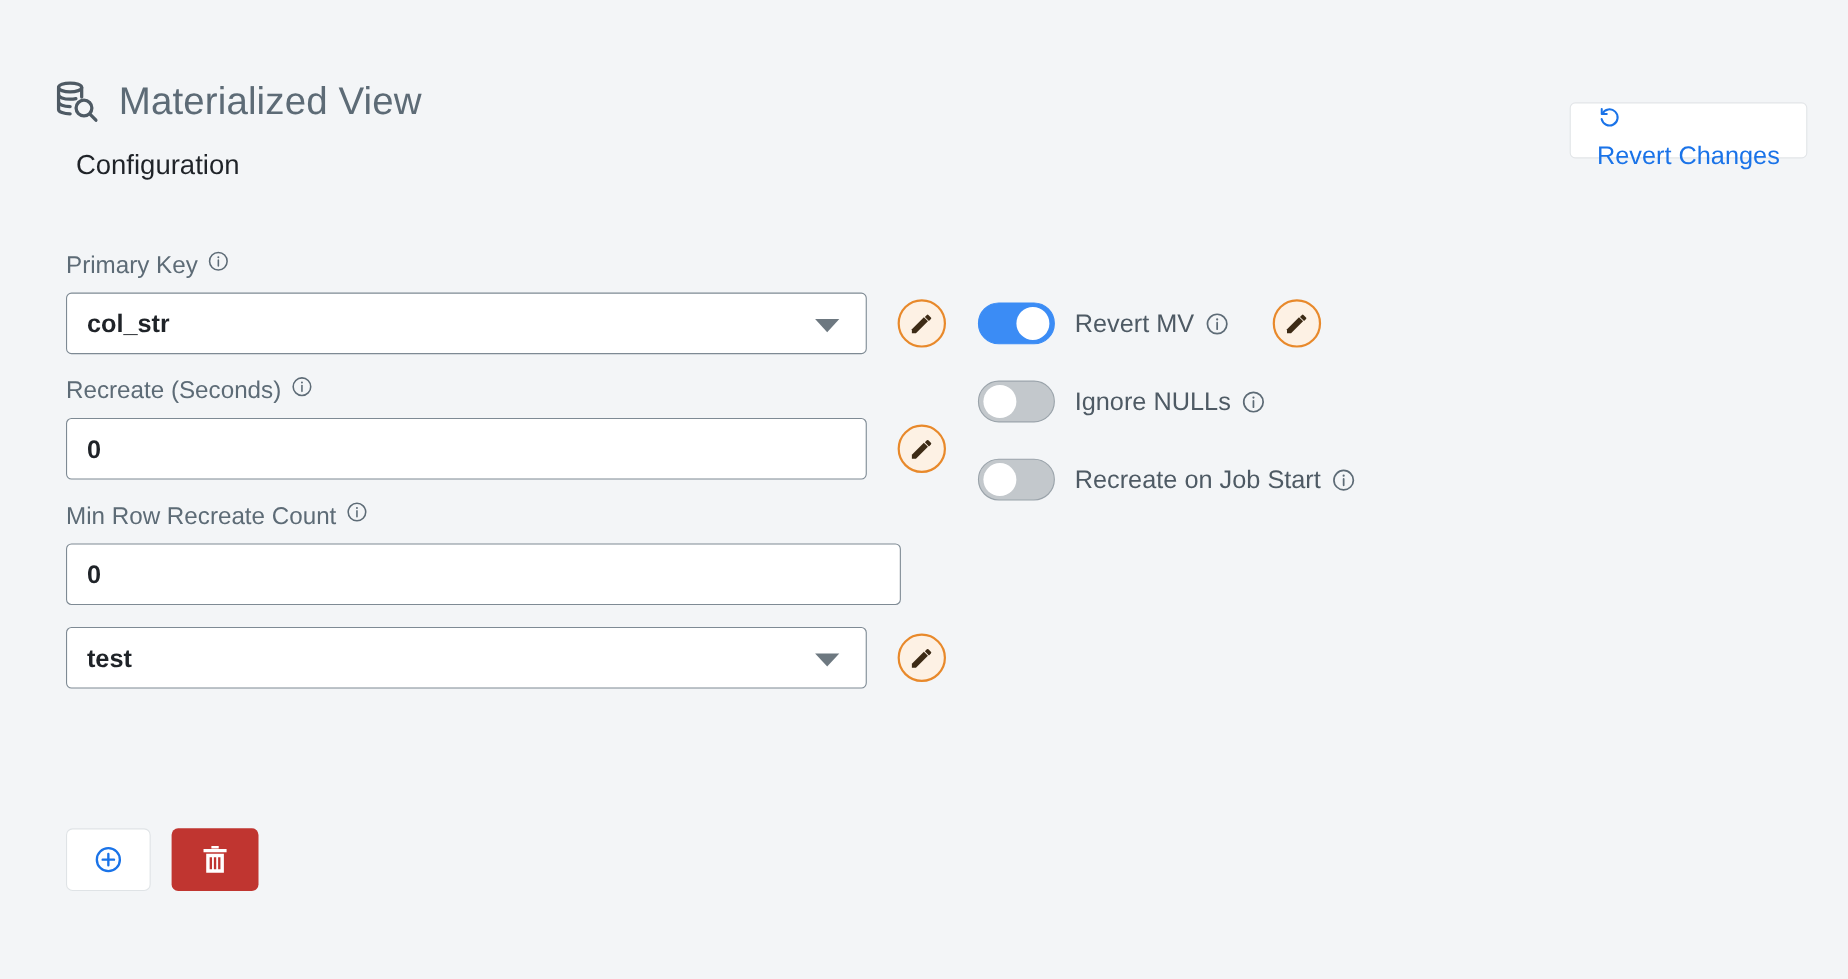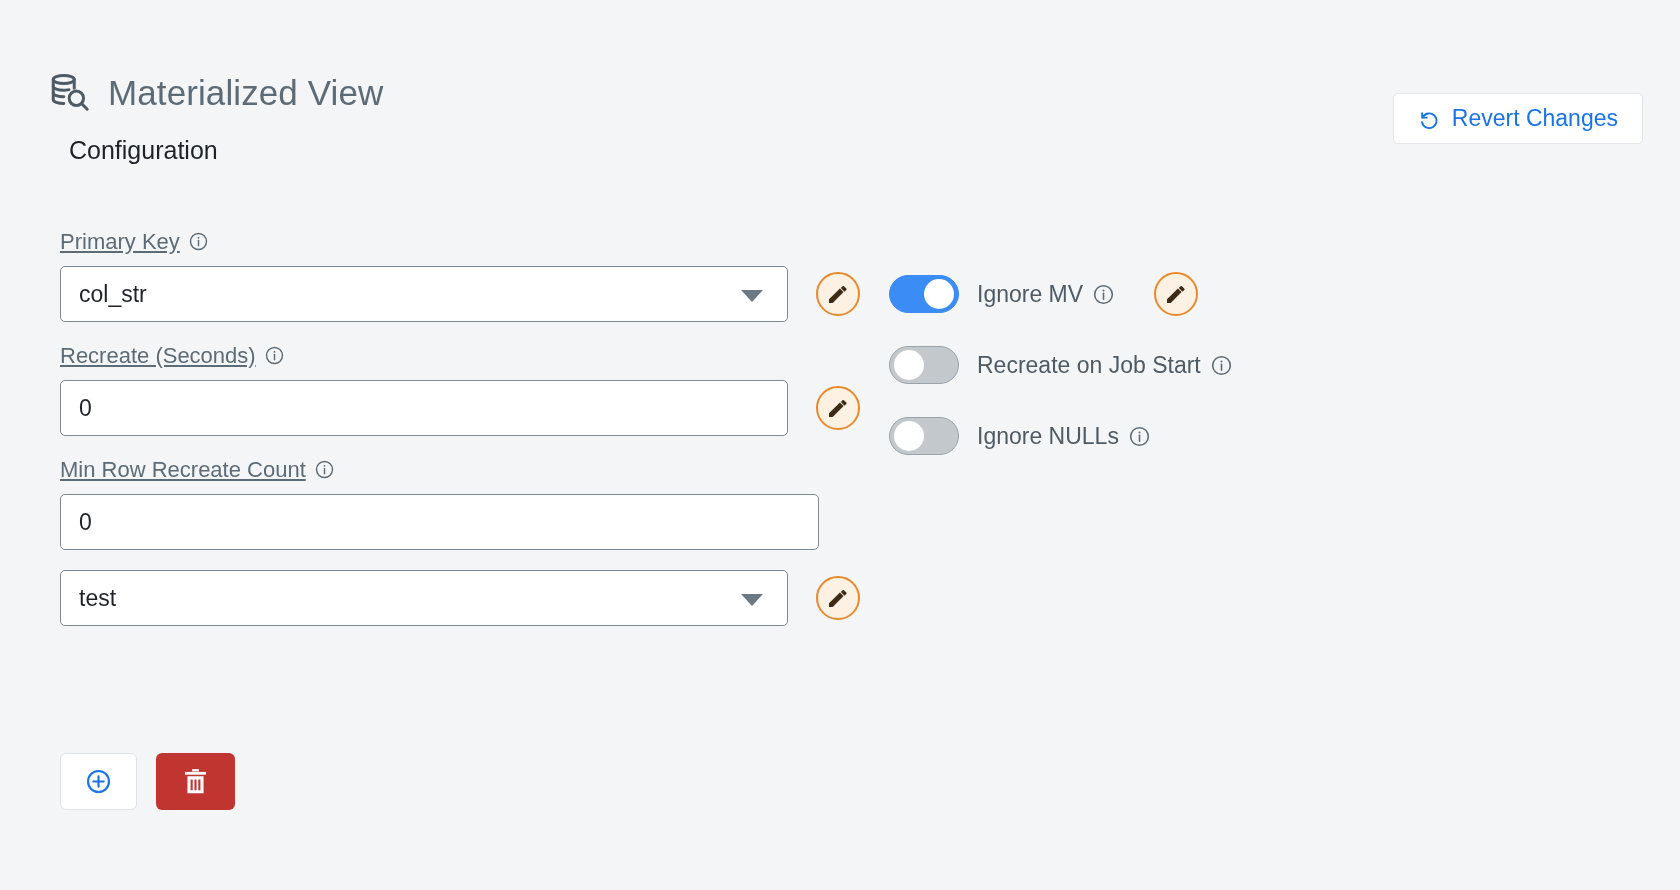--- a/index.html
+++ b/index.html
@@ -43,24 +43,25 @@
   .revert-btn {
     position: absolute;
     right: 37px;
     top: 57px;
     height: 51px;
     box-sizing: border-box;
     background: #ffffff;
     border: 1px solid #e2e5e8;
     border-radius: 5px;
     display: flex;
-    align-items: center;
+    align-items: flex-start;
     gap: 12px;
     padding: 0 24px;
     cursor: pointer;
+    flex-direction: column;
   }
   .revert-icon { width: 22px; height: 22px; display: block; }
   .revert-label {
     font-size: 23px;
     color: #1a73e8;
     white-space: nowrap;
   }
 
   
   .section-heading {
@@ -75,43 +76,42 @@
   
   .form-col {
     position: absolute;
     left: 60px;
     top: 228px;
     width: 800px;
   }
   .field-block { position: relative; margin-bottom: 20px; }
   .field-label {
     display: flex;
-    align-items: center;
     gap: 9px;
     font-size: 22px;
     color: #5d6b76;
     margin-bottom: 11px;
     height: 27px;
-    text-decoration: underline;
   }
   .info-icon { width: 19px; height: 19px; display: block; flex: none; }
 
   .field-row { display: flex; align-items: center; gap: 28px; }
   .input-box {
     position: relative;
     width: 759px;
     height: 56px;
     box-sizing: border-box;
     background: #ffffff;
     border: 1px solid #7e8a94;
     border-radius: 5px;
     display: flex;
     align-items: center;
     padding: 0 18px;
     cursor: text;
+    font-weight: bold;
   }
   .input-value {
     font-size: 23px;
     color: #1f2328;
     white-space: nowrap;
     overflow: hidden;
   }
   .select-box { cursor: pointer; }
   .caret {
     position: absolute;
@@ -339,21 +339,21 @@
   </div>
 </div>
 
 <div class="toggle-col">
 
   <div class="toggle-row">
     <div class="switch on">
       <span class="knob"></span>
     </div>
     <div class="toggle-label">
-      <span>Ignore MV</span>
+      <span>Revert MV</span>
       <span>
         <svg class="info-icon-lg" viewBox="0 0 20 20" fill="none" stroke="#5d6b76" stroke-width="1.5">
           <circle cx="10" cy="10" r="8.4"></circle>
           <circle cx="10" cy="6.1" r="0.95" fill="#5d6b76" stroke="none"></circle>
           <path d="M10 8.9v5.6" stroke-linecap="round"></path>
         </svg>
       </span>
     </div>
     <div class="pencil-btn" style="margin-left:22px;">
       <span>
@@ -363,37 +363,37 @@
         </svg>
       </span>
     </div>
   </div>
 
   <div class="toggle-row">
     <div class="switch off">
       <span class="knob"></span>
     </div>
     <div class="toggle-label">
-      <span>Recreate on Job Start</span>
+      <span>Ignore NULLs</span>
       <span>
         <svg class="info-icon-lg" viewBox="0 0 20 20" fill="none" stroke="#5d6b76" stroke-width="1.5">
           <circle cx="10" cy="10" r="8.4"></circle>
           <circle cx="10" cy="6.1" r="0.95" fill="#5d6b76" stroke="none"></circle>
           <path d="M10 8.9v5.6" stroke-linecap="round"></path>
         </svg>
       </span>
     </div>
   </div>
 
   <div class="toggle-row">
     <div class="switch off">
       <span class="knob"></span>
     </div>
     <div class="toggle-label">
-      <span>Ignore NULLs</span>
+      <span>Recreate on Job Start</span>
       <span>
         <svg class="info-icon-lg" viewBox="0 0 20 20" fill="none" stroke="#5d6b76" stroke-width="1.5">
           <circle cx="10" cy="10" r="8.4"></circle>
           <circle cx="10" cy="6.1" r="0.95" fill="#5d6b76" stroke="none"></circle>
           <path d="M10 8.9v5.6" stroke-linecap="round"></path>
         </svg>
       </span>
     </div>
   </div>
 </div>

